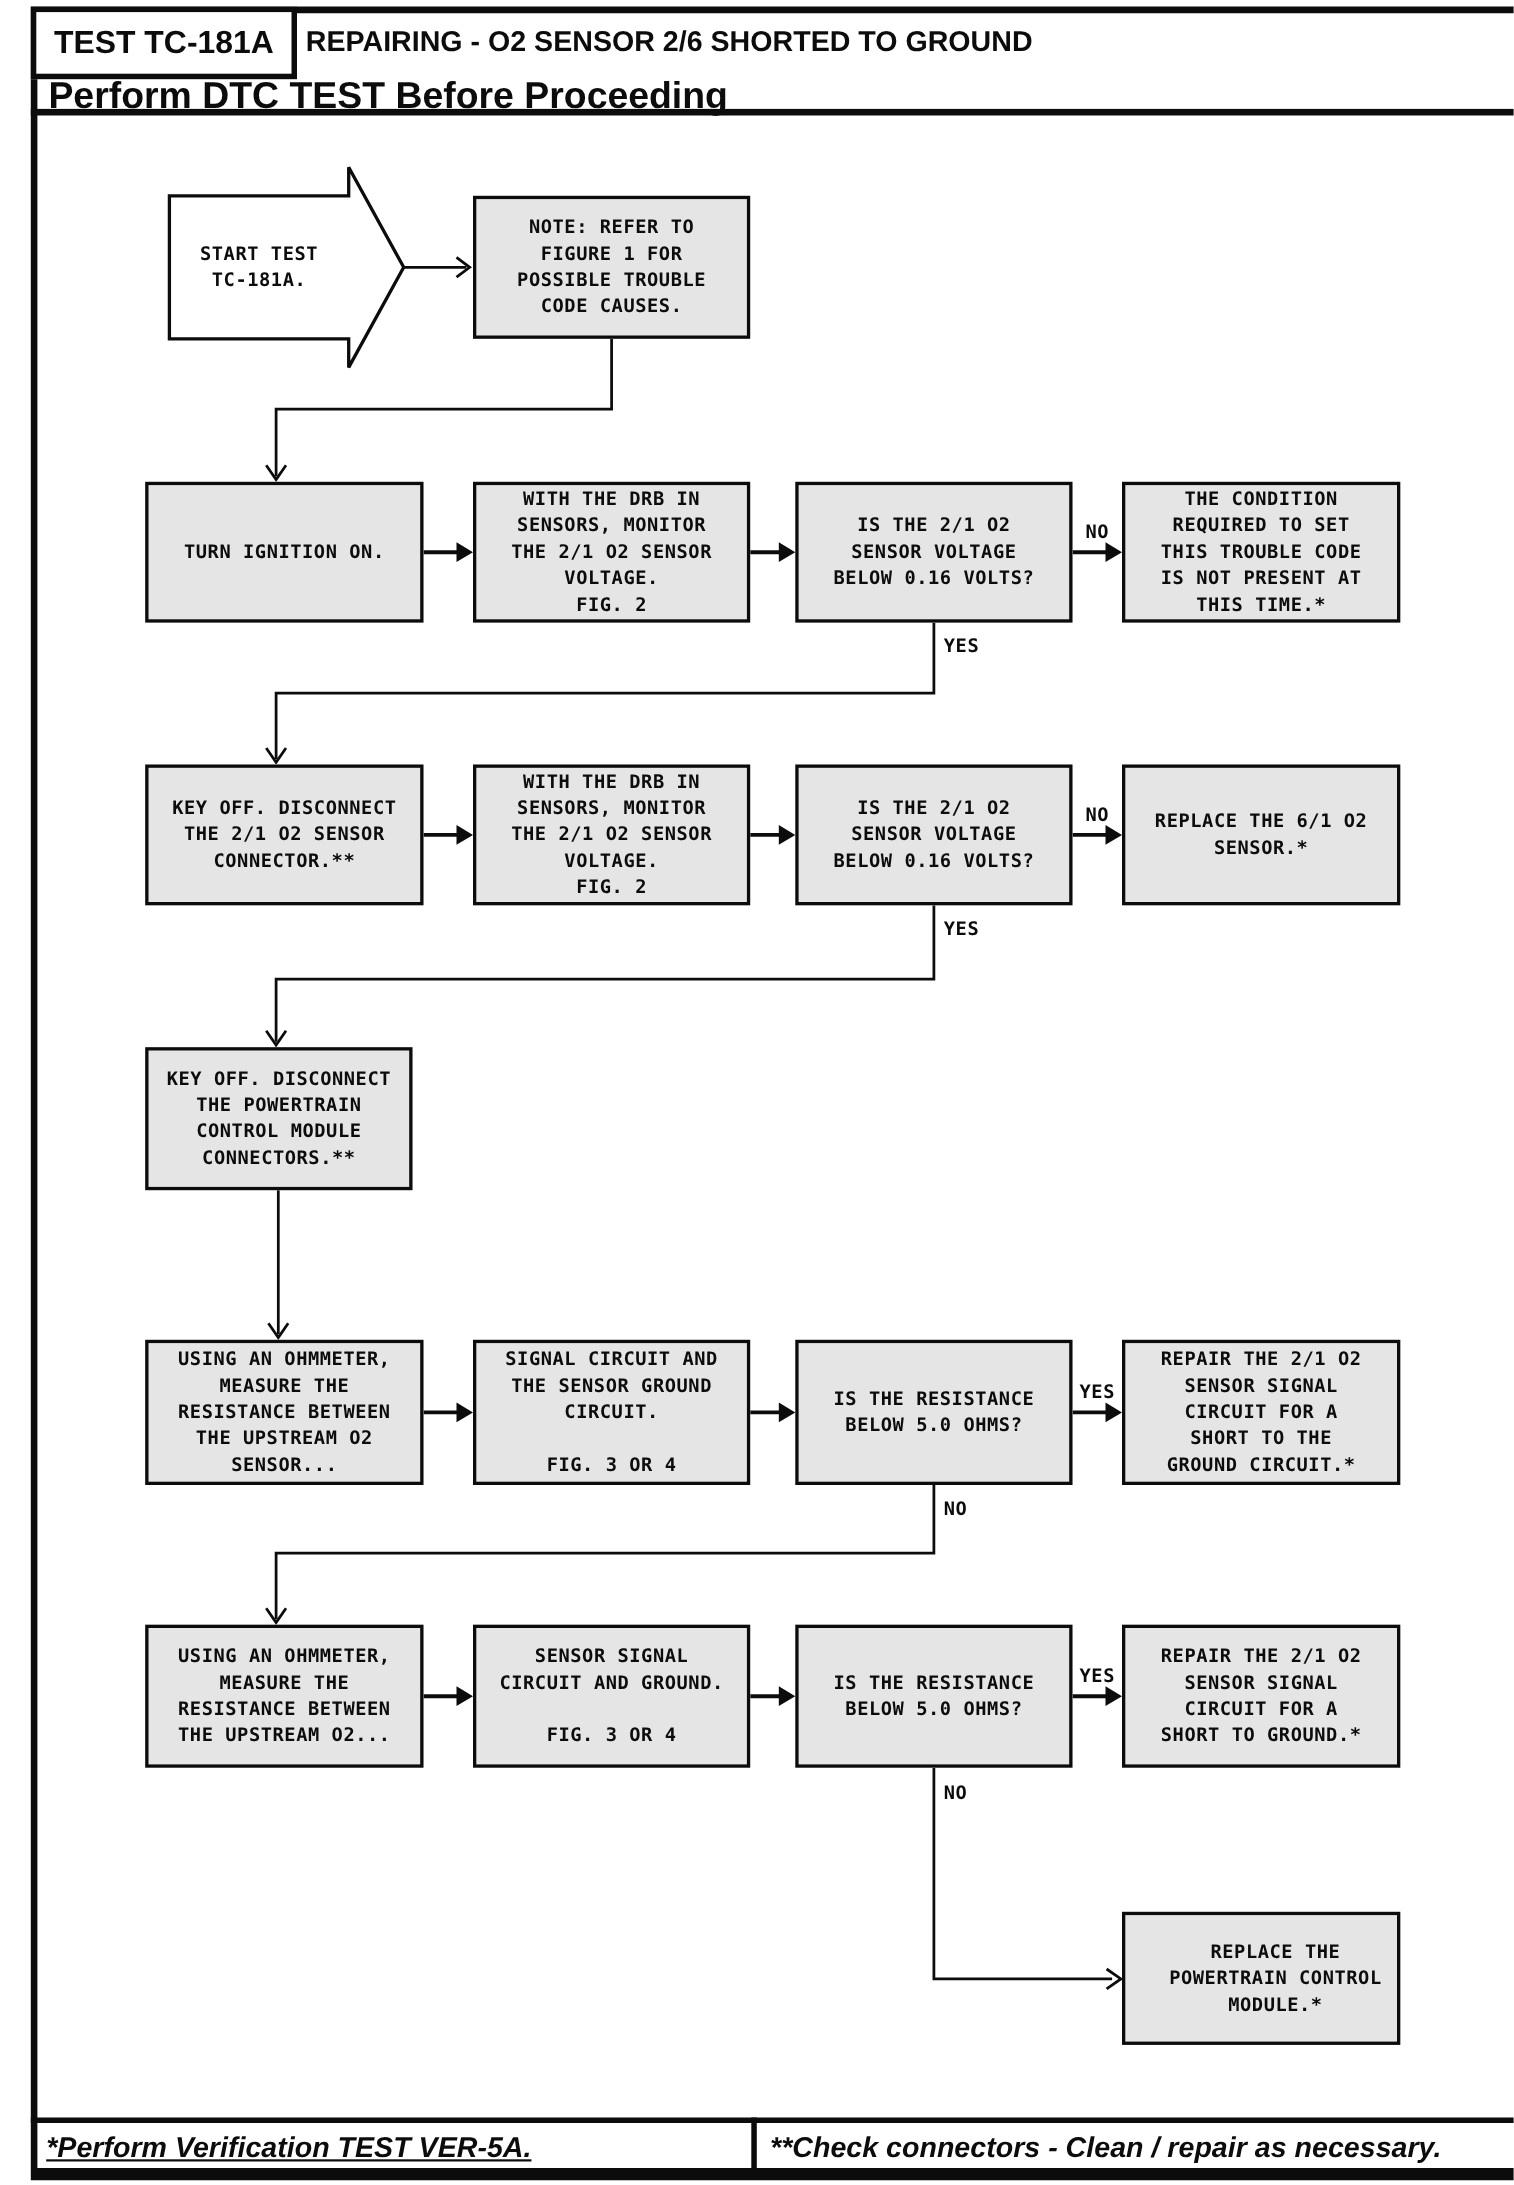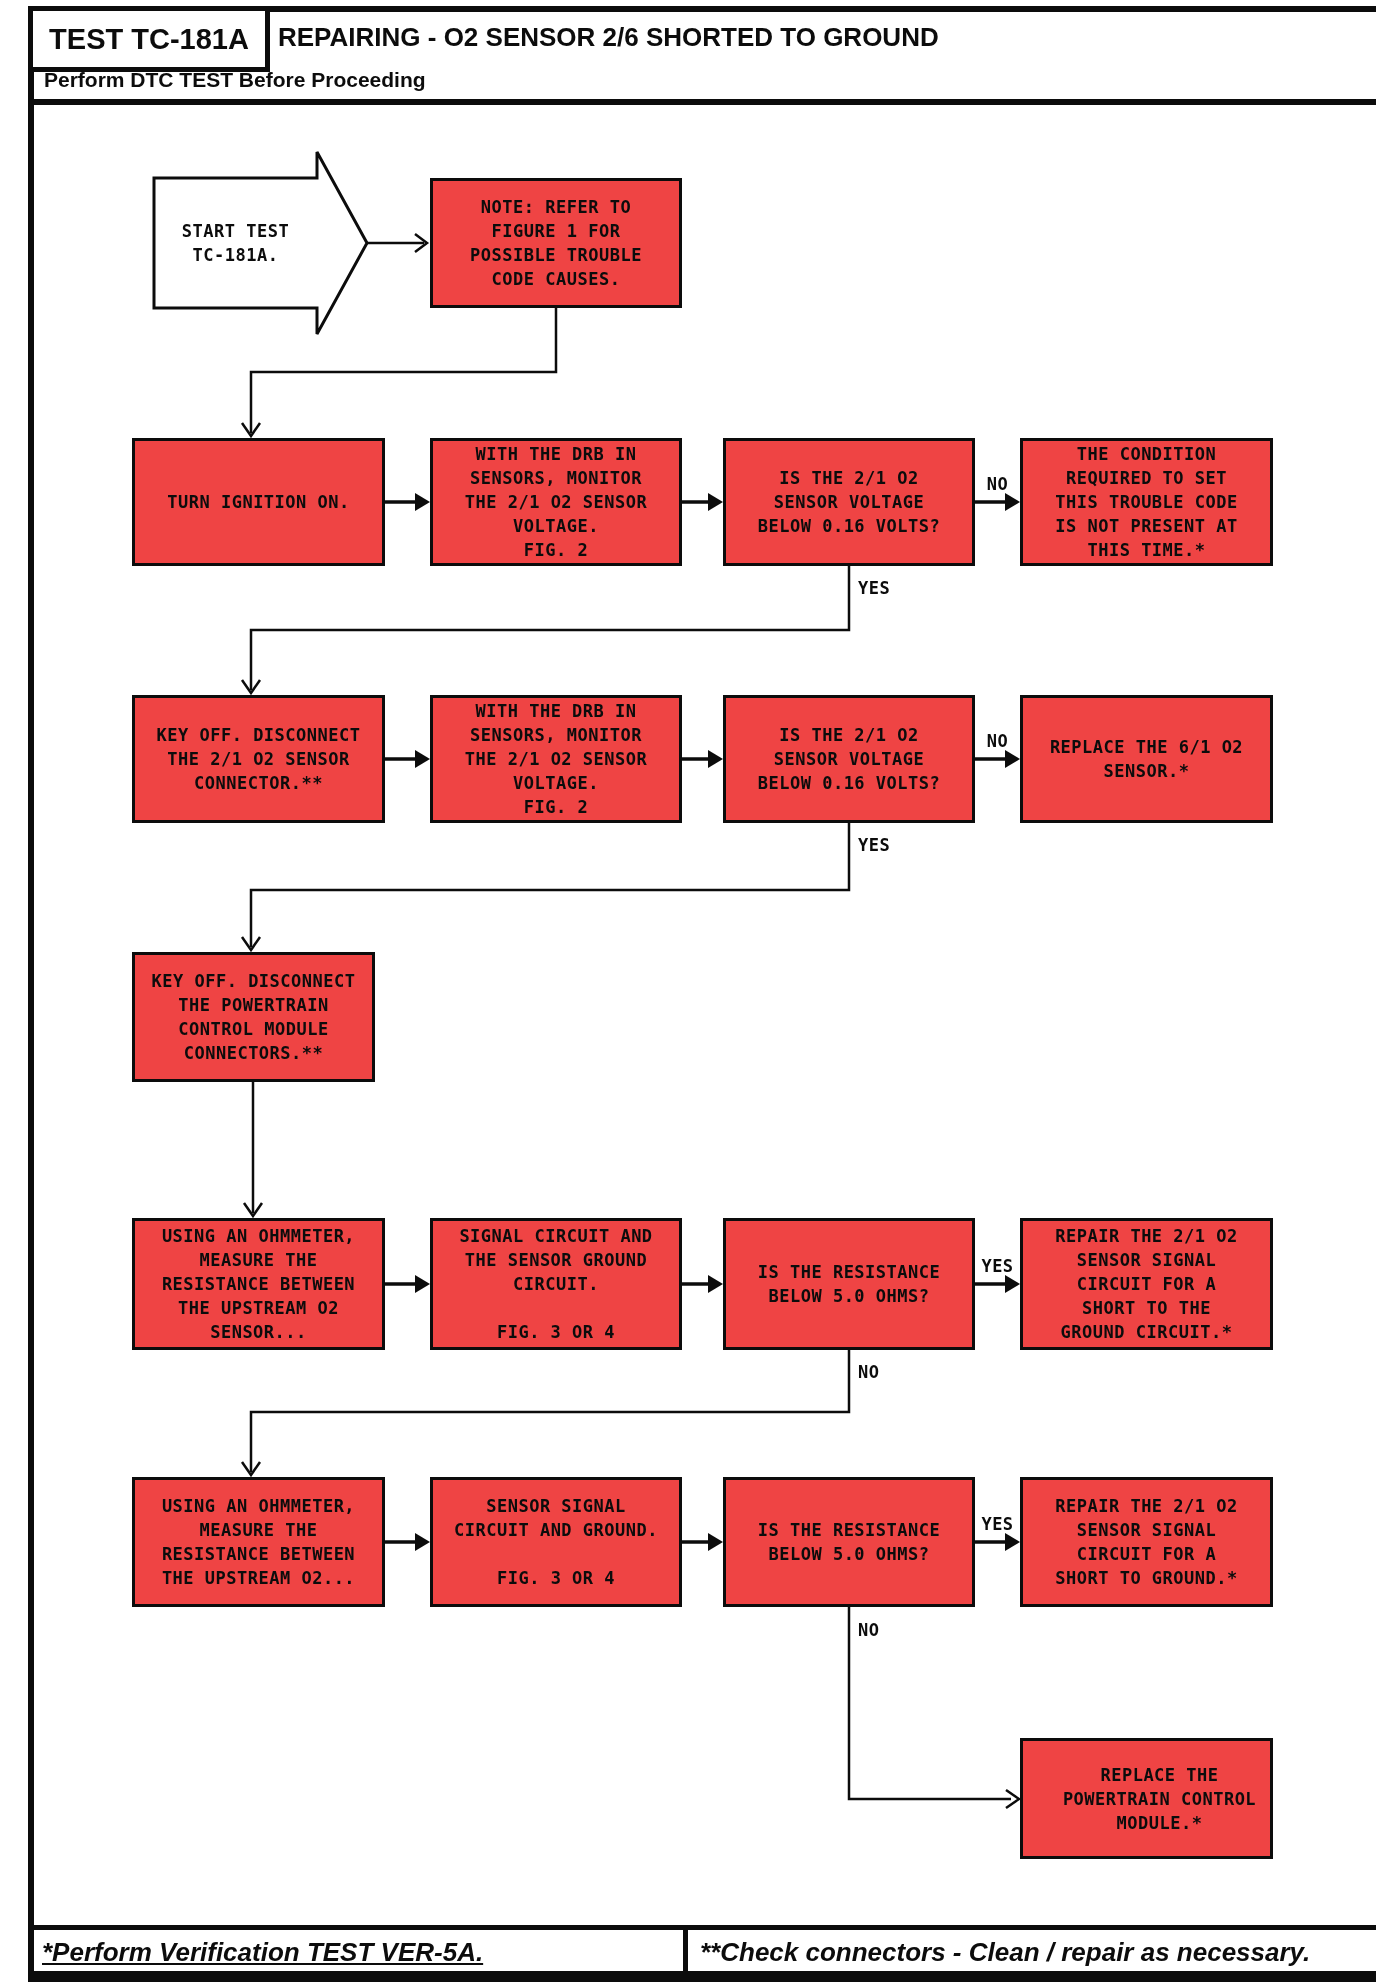--- a/index.html
+++ b/index.html
@@ -30,30 +30,30 @@
     font-size:29px;letter-spacing:0px;white-space:nowrap;
   }
   .doc-title{
     position:absolute;left:258px;top:22px;
     font-family:"Liberation Sans",sans-serif;font-weight:bold;
     font-size:26px;white-space:nowrap;
   }
   .doc-subtitle{
     position:absolute;left:24px;top:68px;
     font-family:"Liberation Sans",sans-serif;font-weight:bold;
-    font-size:21px;white-space:nowrap;
+    font-size:34px;white-space:nowrap;
   }
   .header-rule{
     position:absolute;left:8px;right:8px;top:99px;height:6px;background:#0c0c0c;
   }
   
   .fc-layer{position:absolute;left:0;top:0;width:1376px;height:1986px;}
   .fc-box{
     position:absolute;
-    border:3px solid #0c0c0c;background:#ef4444;
+    border:3px solid #0c0c0c;background:#e5e5e5;
     display:flex;align-items:center;justify-content:center;
     box-sizing:border-box;
   }
   .fc-box.top-align{align-items:flex-start;padding-top:14px;}
   .fc-text{
     white-space:pre-line;text-align:center;
     font-size:17px;font-weight:bold;line-height:24px;letter-spacing:0.5px;
   }
   .start-text{
     position:absolute;left:134px;top:178px;width:163px;height:130px;

